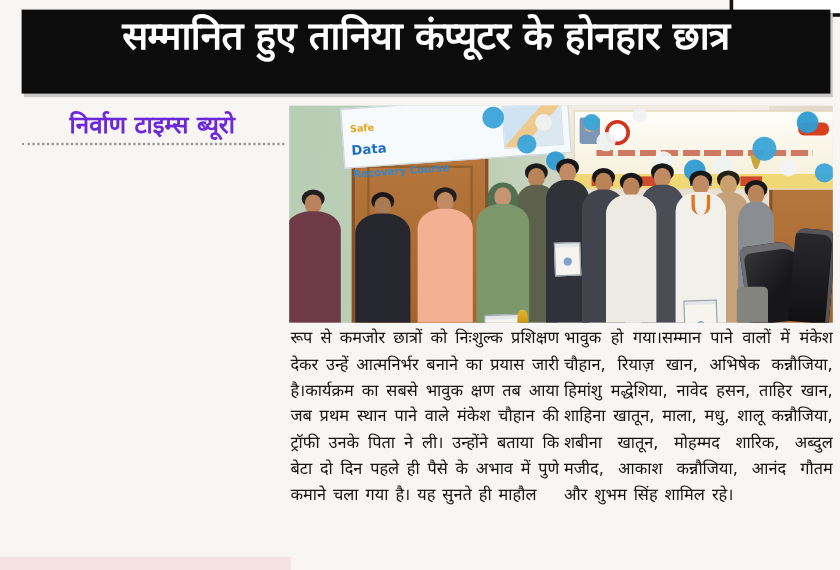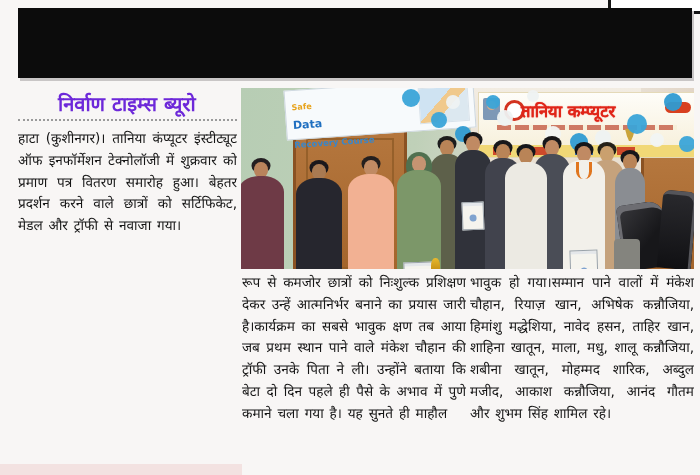--- a/index.html
+++ b/index.html
@@ -69,45 +69,44 @@
   .equip-c{position:absolute;right:54px;bottom:0;width:26px;height:30px;background:#84847e;border-radius:4px 4px 0 0;}
 </style>
 </head>
 <body>
 
 <div class="scan">
 
   <div class="corner-box"></div>
 
   <div class="headline-box">
+    <div class="headline-title">सम्मानित हुए तानिया कंप्यूटर के होनहार छात्र</div>
   </div>
 
   <div class="byline">निर्वाण टाइम्स ब्यूरो</div>
   <div class="dotted-rule"></div>
 
   <div class="col col-1">
-    <p>हाटा (कुशीनगर)। तानिया कंप्यूटर इंस्टीट्यूट ऑफ इनफॉर्मेशन टेक्नोलॉजी में शुक्रवार को प्रमाण पत्र वितरण समारोह हुआ। बेहतर प्रदर्शन करने वाले छात्रों को सर्टिफिकेट, मेडल और ट्रॉफी से नवाजा गया।</p>
   </div>
 
   <div class="photo">
     <div class="wall-white"></div>
     <div class="door door-left"></div>
     <div class="door door-right"></div>
 
     <div class="banner-left">
       <span class="bl1">Safe</span><br>
       <span class="bl2">Data</span><br>
       <span class="bl3">Recovery Course</span>
       <span class="mosaic"></span>
     </div>
 
     <div class="banner-right">
       <span class="portrait"></span>
       <span class="ring-logo"></span>
-      <span class="br-title">तानिया कम्प्यूटर</span>
       <span class="oppo-badge"></span>
       <span class="subline"></span>
       <span class="trophy-glyph"></span>
       <span class="bottomstrip">
           <i style="left:14px"></i>
           <i style="left:52px"></i>
           <i style="left:96px;background:#3a6fb0"></i>
           <i style="left:138px"></i>
         </span>
     </div>

